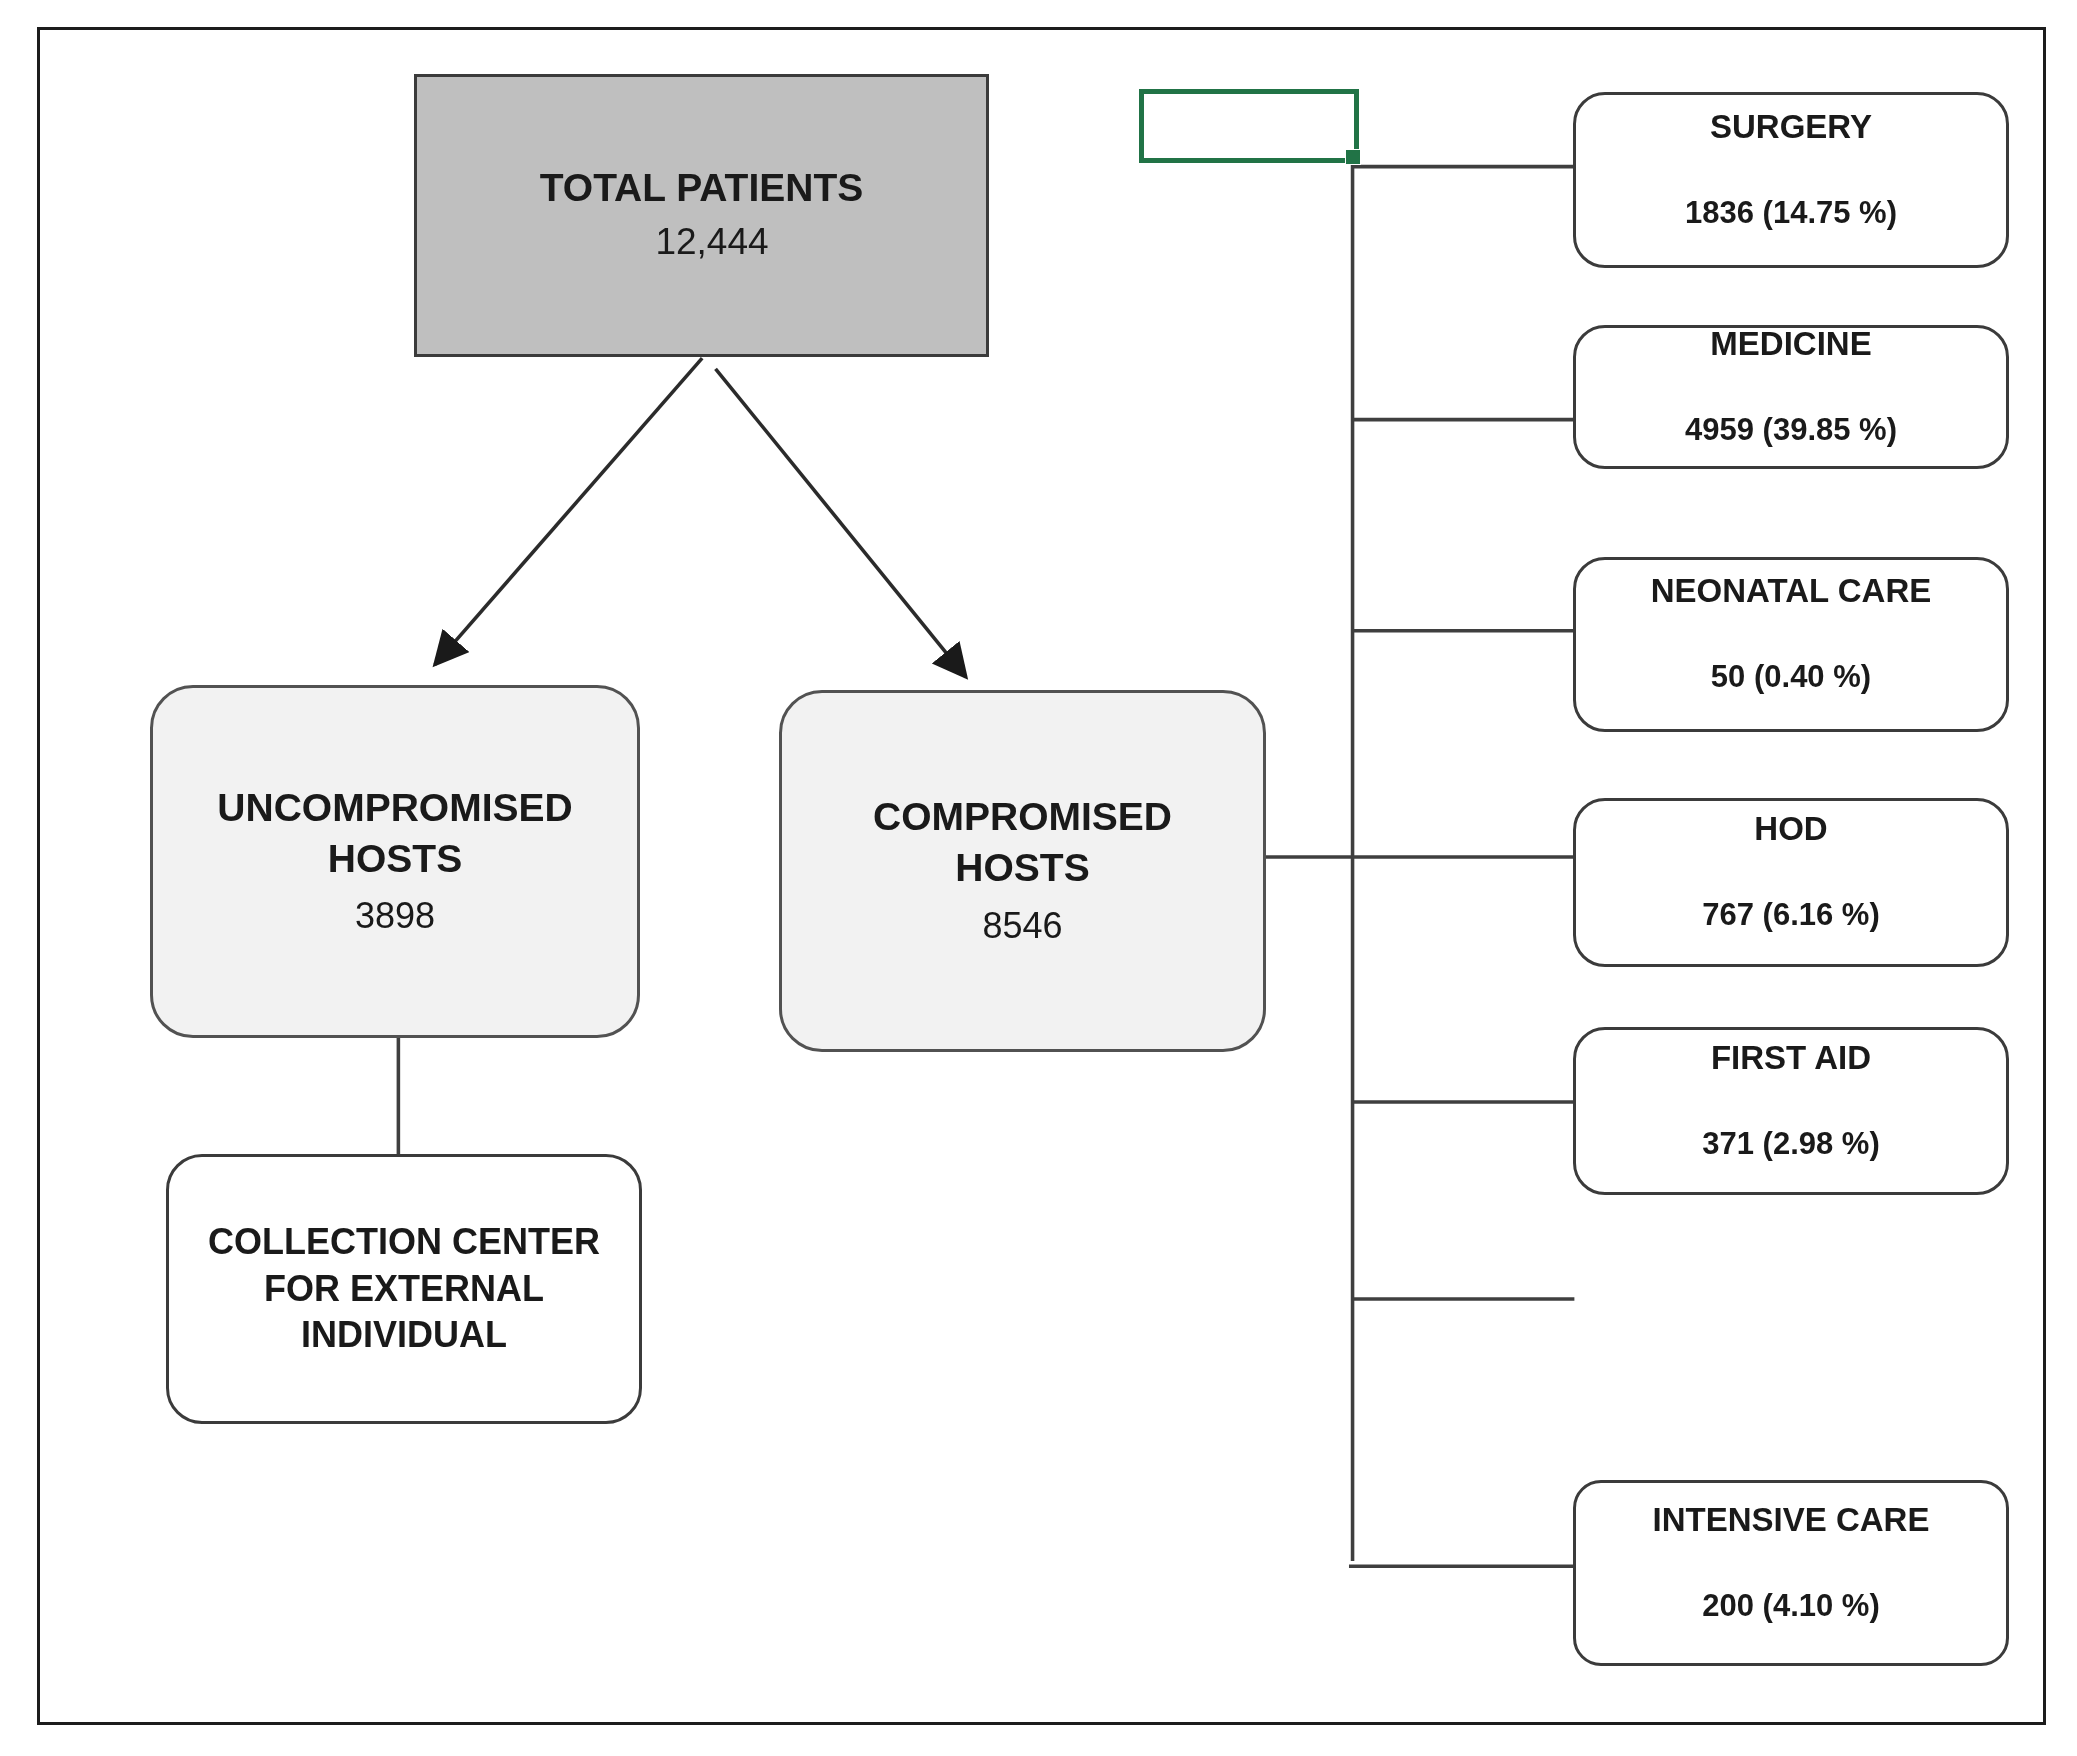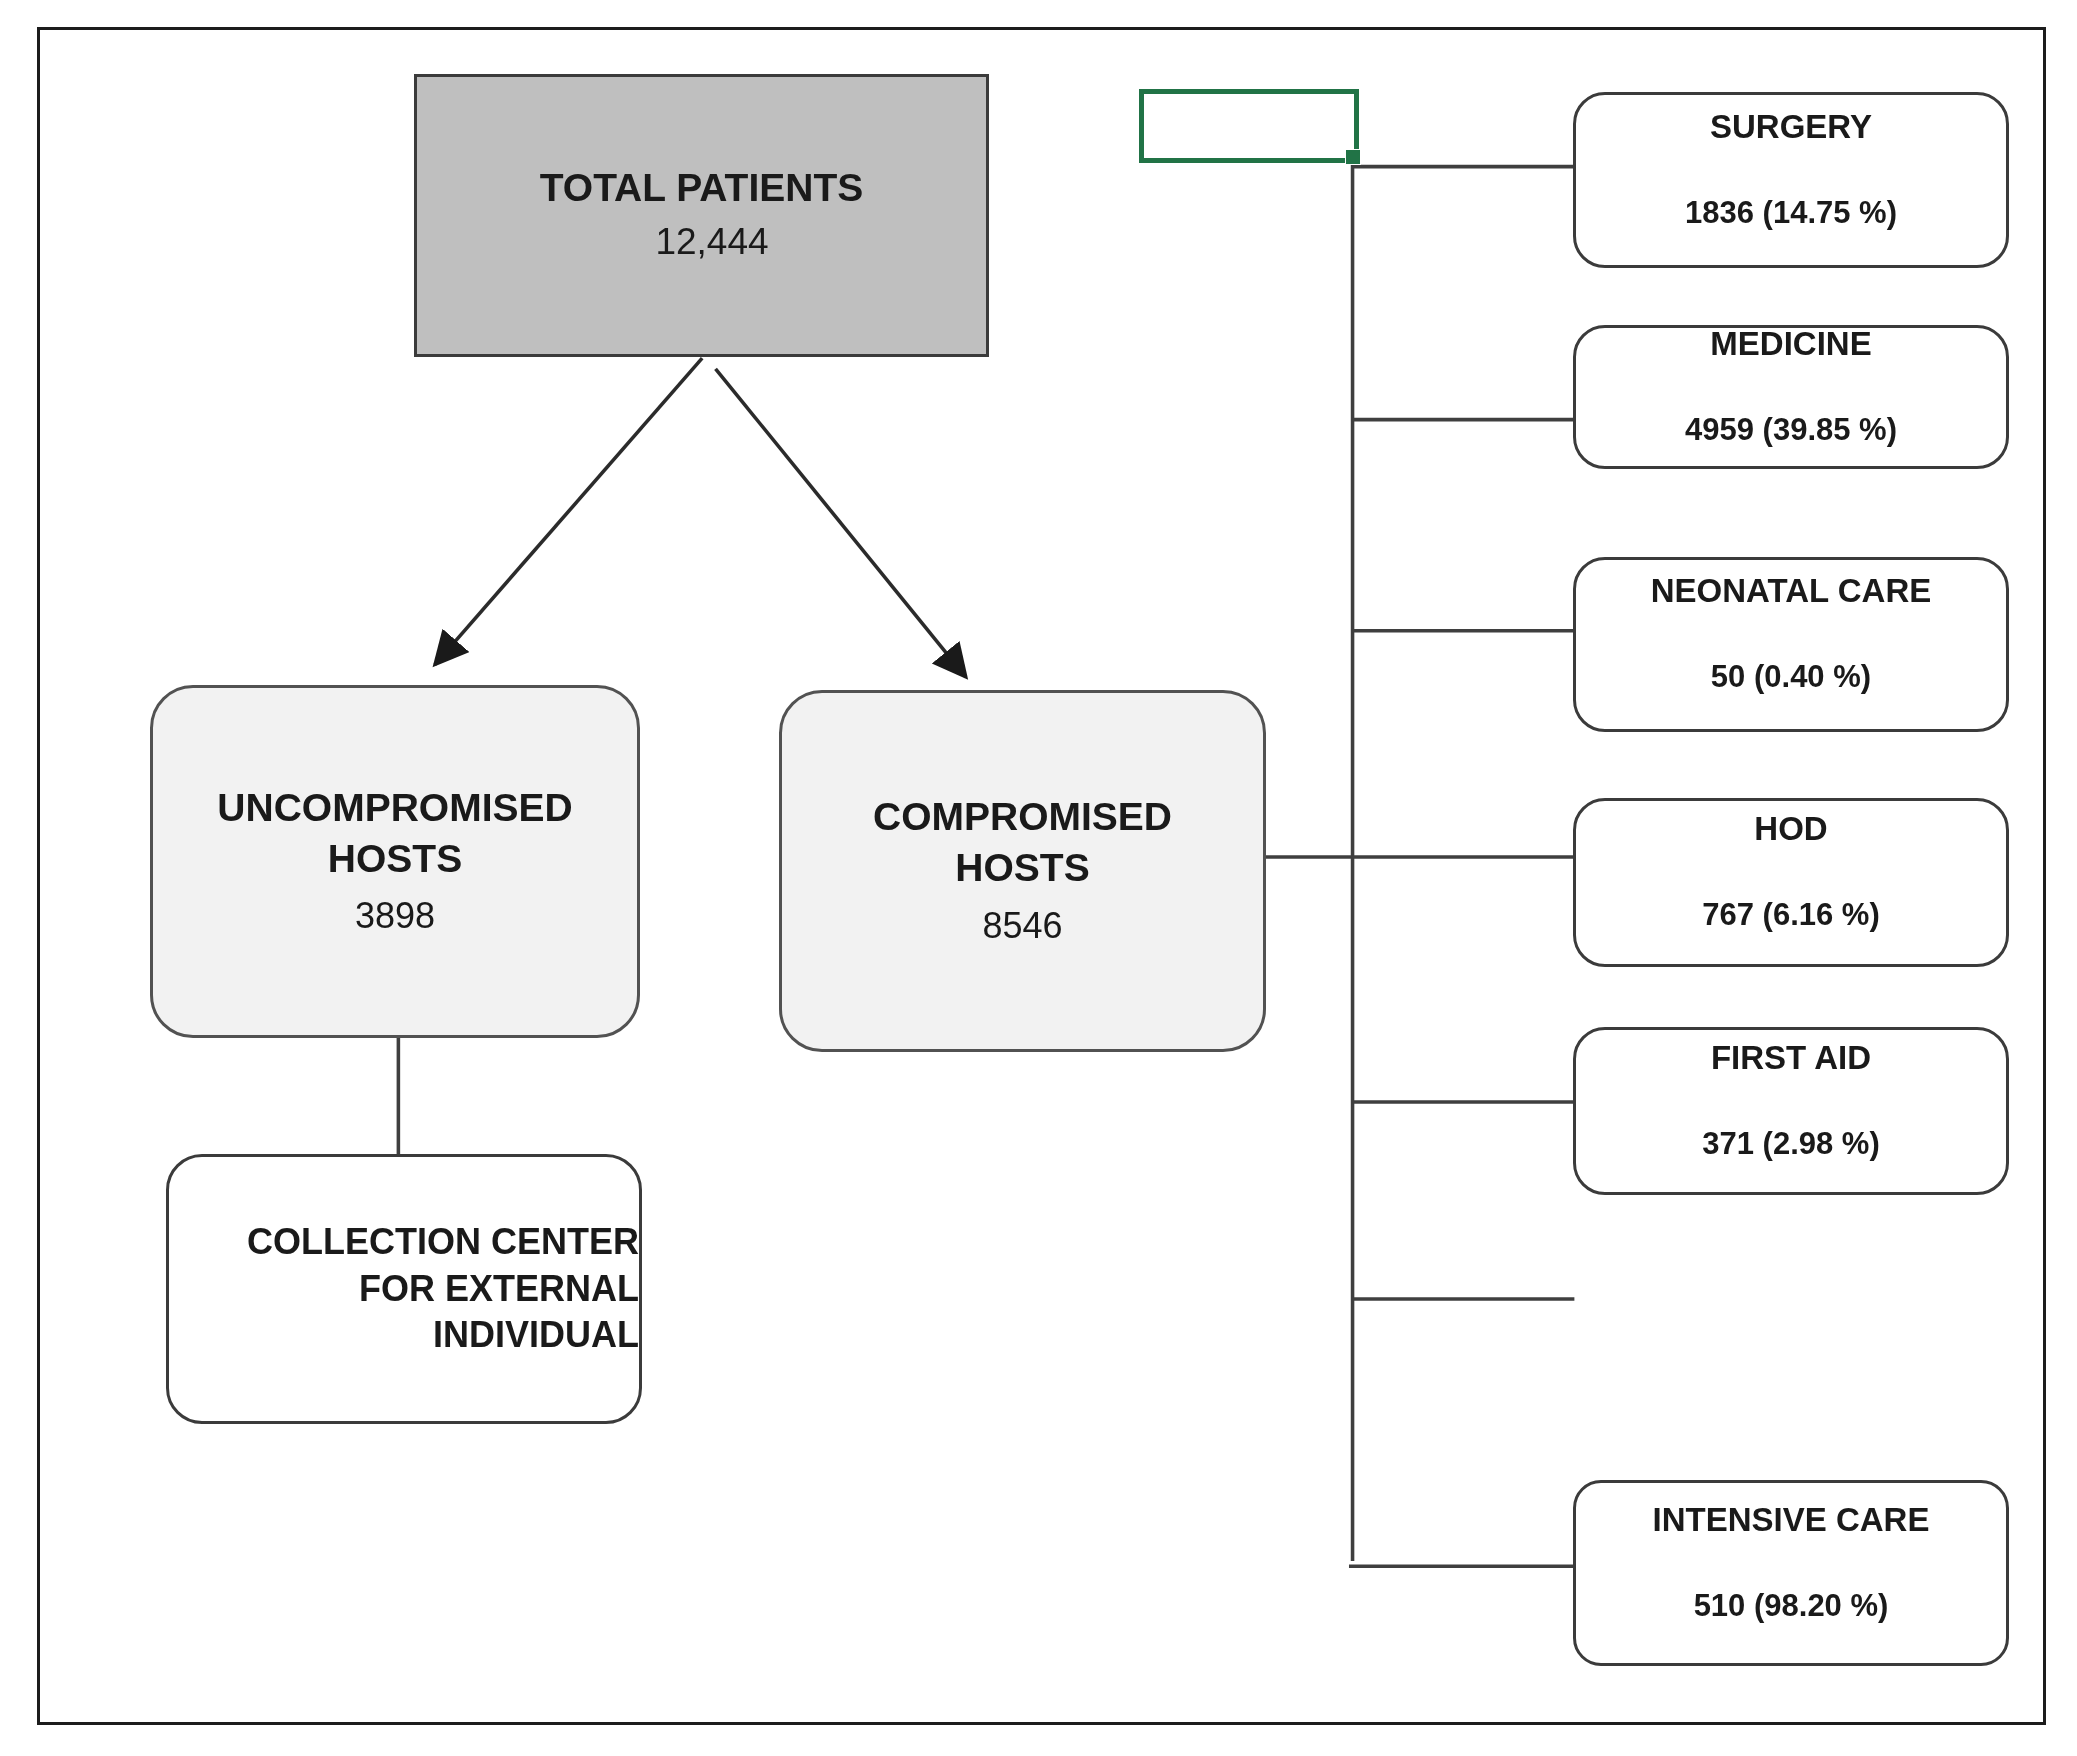--- a/index.html
+++ b/index.html
@@ -62,21 +62,20 @@
   .node-uncompromised { left: 150px; top: 685px; width: 490px; height: 353px; }
   .node-compromised  { left: 779px; top: 690px; width: 487px; height: 362px; }
   .host-label { font-size: 39px; font-weight: bold; line-height: 1.3; }
   .host-value { font-size: 36px; font-weight: normal; line-height: 1.3; margin-top: 9px; }
 
   .node-collection {
     left: 166px; top: 1154px; width: 476px; height: 270px;
     background: #ffffff;
     border: 3.6px solid #3b3b3b;
     border-radius: 36px;
-    align-items: flex-end;
   }
   .label-md { font-size: 36px; font-weight: bold; line-height: 1.3; }
 
   .dept {
     left: 1573px;
     width: 436px;
     background: #ffffff;
     border: 3.6px solid #3b3b3b;
     border-radius: 32px;
     padding-bottom: 21.4px;
@@ -181,17 +180,17 @@
   </div>
 
   <div class="box dept dept-firstaid">
     <div class="dept-name">FIRST AID</div>
     <div class="dept-value">371 (2.98 %)</div>
   </div>
 
 
   <div class="box dept dept-intensive">
     <div class="dept-name">INTENSIVE CARE</div>
-    <div class="dept-value">510 (98.20 %)</div>
+    <div class="dept-value">200 (4.10 %)</div>
   </div>
 
 </div>
 
 
 </body></html>

